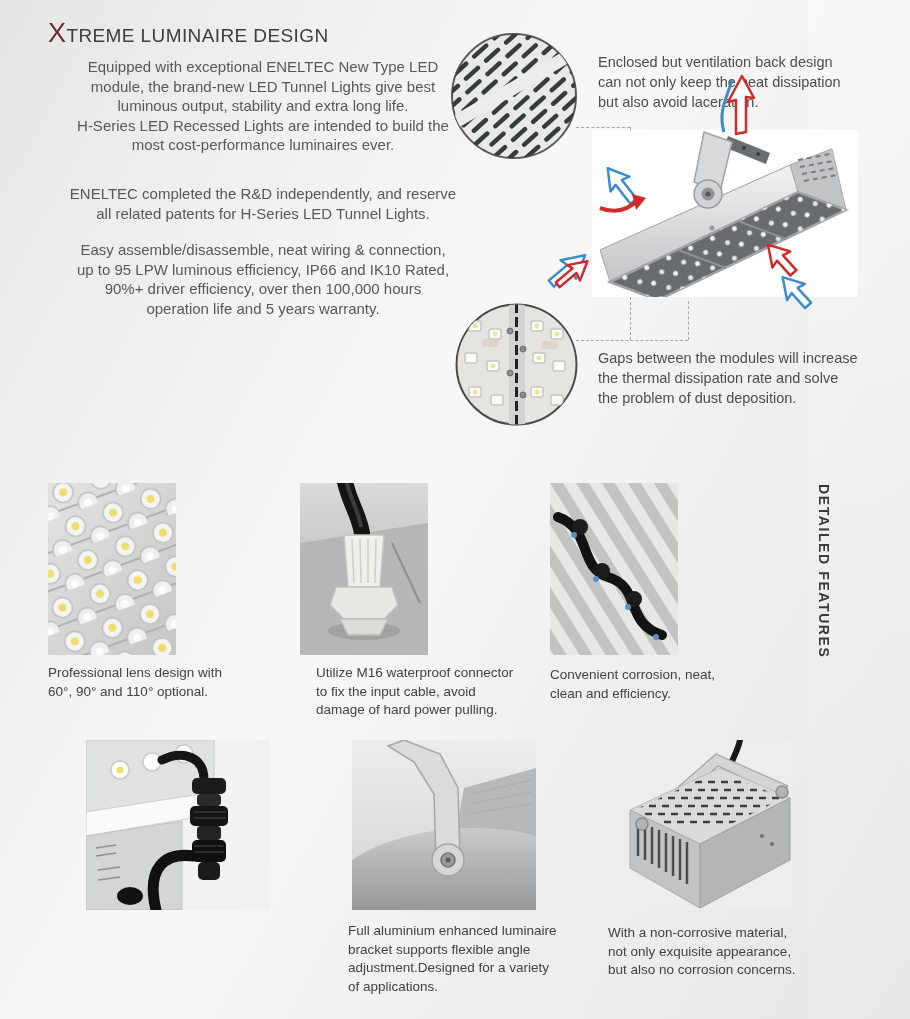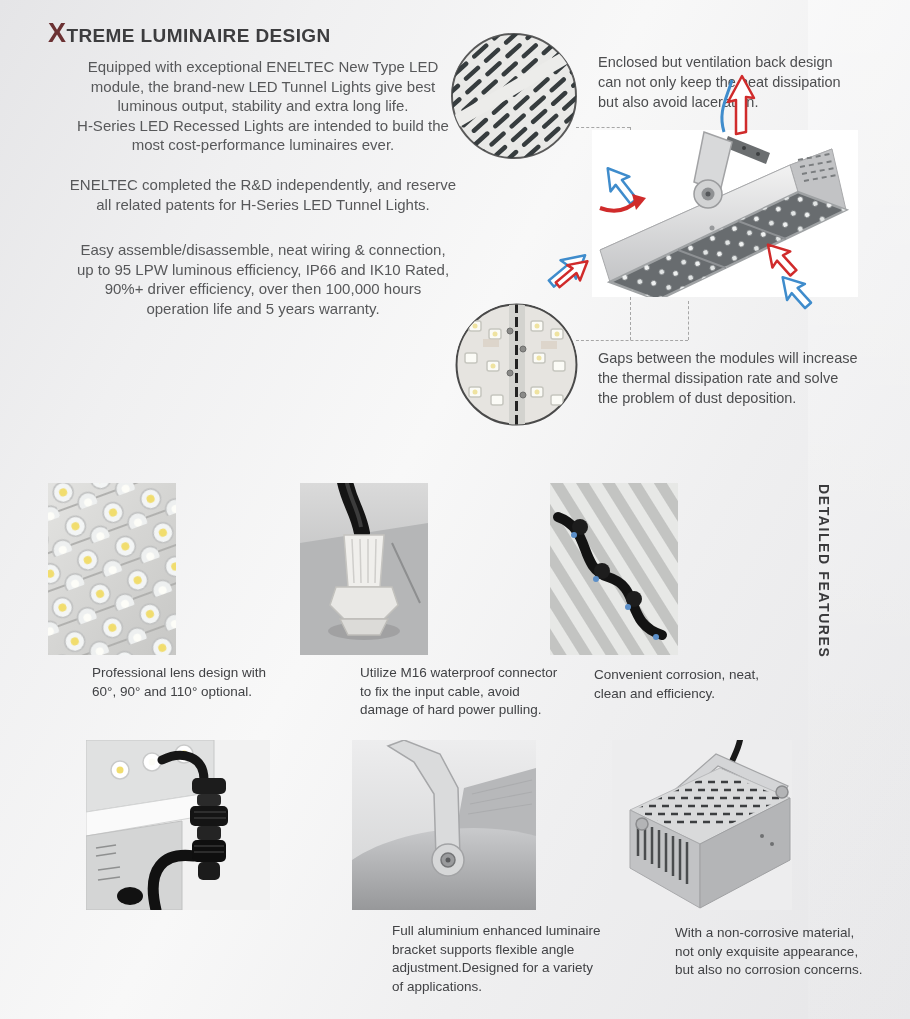--- a/index.html
+++ b/index.html
@@ -2,27 +2,27 @@
 <html><head>
 <meta charset="utf-8">
 <style>
   html,body{margin:0;padding:0;}
   body{font-family:"Liberation Sans","DejaVu Sans",sans-serif;}
   #page{position:relative;width:910px;height:1019px;overflow:hidden;
         background:linear-gradient(118deg,#e5e5e7 0%,#f0f0f1 22%,#f8f8f8 45%,#efeff0 68%,#e6e6e8 100%);}
   .abs{position:absolute;}
   .ml{white-space:pre-line;}
   
-  .title{left:48px;top:18px;color:#3d3d3f;font-weight:bold;letter-spacing:.4px;text-align:center;}
+  .title{left:48px;top:18px;color:#3d3d3f;font-weight:normal;letter-spacing:.4px;text-align:center;}
   .title .big{font-size:27px;color:#6b3133;}
   .title .rest{font-size:19px;}
   
   .para{left:48px;width:430px;font-size:15px;line-height:19.6px;color:#57585a;text-align:center;}
   .callout{width:320px;font-size:14.5px;line-height:20px;color:#4c4d4f;}
-  .caption{font-size:13.5px;line-height:18.5px;color:#414245;margin-left:44px;}
+  .caption{font-size:13.5px;line-height:18.5px;color:#414245;}
   
   .dash-h{border-top:1px dashed #a6a6a6;height:0;}
   .dash-v{border-left:1px dashed #a6a6a6;width:0;}
   
   .hero-bg{left:592px;top:130px;width:266px;height:167px;background:#fff;}
   .circle-img{border-radius:50%;overflow:hidden;}
   .vlabel{writing-mode:vertical-rl;font-size:14px;font-weight:bold;color:#3a3a3c;
           letter-spacing:1.6px;left:816px;top:484px;height:180px;}
   .right-strip{left:808px;top:0;width:102px;height:1019px;
           background:linear-gradient(180deg,rgba(255,255,255,.45),rgba(255,255,255,.08) 70%);}
@@ -37,21 +37,21 @@
 
   <div class="abs title">
     <span class="big">X</span><span class="rest">TREME LUMINAIRE DESIGN</span>
   </div>
 
   <div class="abs para ml" style="top:57px">Equipped with exceptional ENELTEC New Type LED
 module, the brand-new LED Tunnel Lights give best
 luminous output, stability and extra long life.
 H-Series LED Recessed Lights are intended to build the
 most cost-performance luminaires ever.</div>
-  <div class="abs para ml" style="top:175px">ENELTEC completed the R&amp;D independently, and reserve
+  <div class="abs para ml" style="top:184px">ENELTEC completed the R&amp;D independently, and reserve
 all related patents for H-Series LED Tunnel Lights.</div>
   <div class="abs para ml" style="top:240px">Easy assemble/disassemble, neat wiring &amp; connection,
 up to 95 LPW luminous efficiency, IP66 and IK10 Rated,
 90%+ driver efficiency, over then 100,000 hours
 operation life and 5 years warranty.</div>
 
   <div class="abs dash-h" style="left:576px;top:127px;width:54px"></div>
   <div class="abs dash-v" style="left:630px;top:127px;height:213px"></div>
   <div class="abs dash-h" style="left:576px;top:340px;width:112px"></div>
   <div class="abs dash-v" style="left:688px;top:301px;height:39px"></div>
@@ -385,17 +385,17 @@
         <circle cx="160" cy="104" r="2" fill="#6e7072"></circle>
       <circle cx="30" cy="84" r="6" fill="#b3b4b6" stroke="#8b8c8e" stroke-width="1.5"></circle>
       <circle cx="170" cy="52" r="6" fill="#b3b4b6" stroke="#8b8c8e" stroke-width="1.5"></circle>
     </svg>
   </div>
 
   <div class="abs caption ml" style="left:348px;top:922px">Full aluminium enhanced luminaire
 bracket supports flexible angle
 adjustment.Designed for a variety
 of applications.</div>
-  <div class="abs caption ml" style="left:631px;top:924px">With a non-corrosive material,
+  <div class="abs caption ml" style="left:608px;top:924px">With a non-corrosive material,
 not only exquisite appearance,
 but also no corrosion concerns.</div>
 
 </div>
 
 </body></html>

